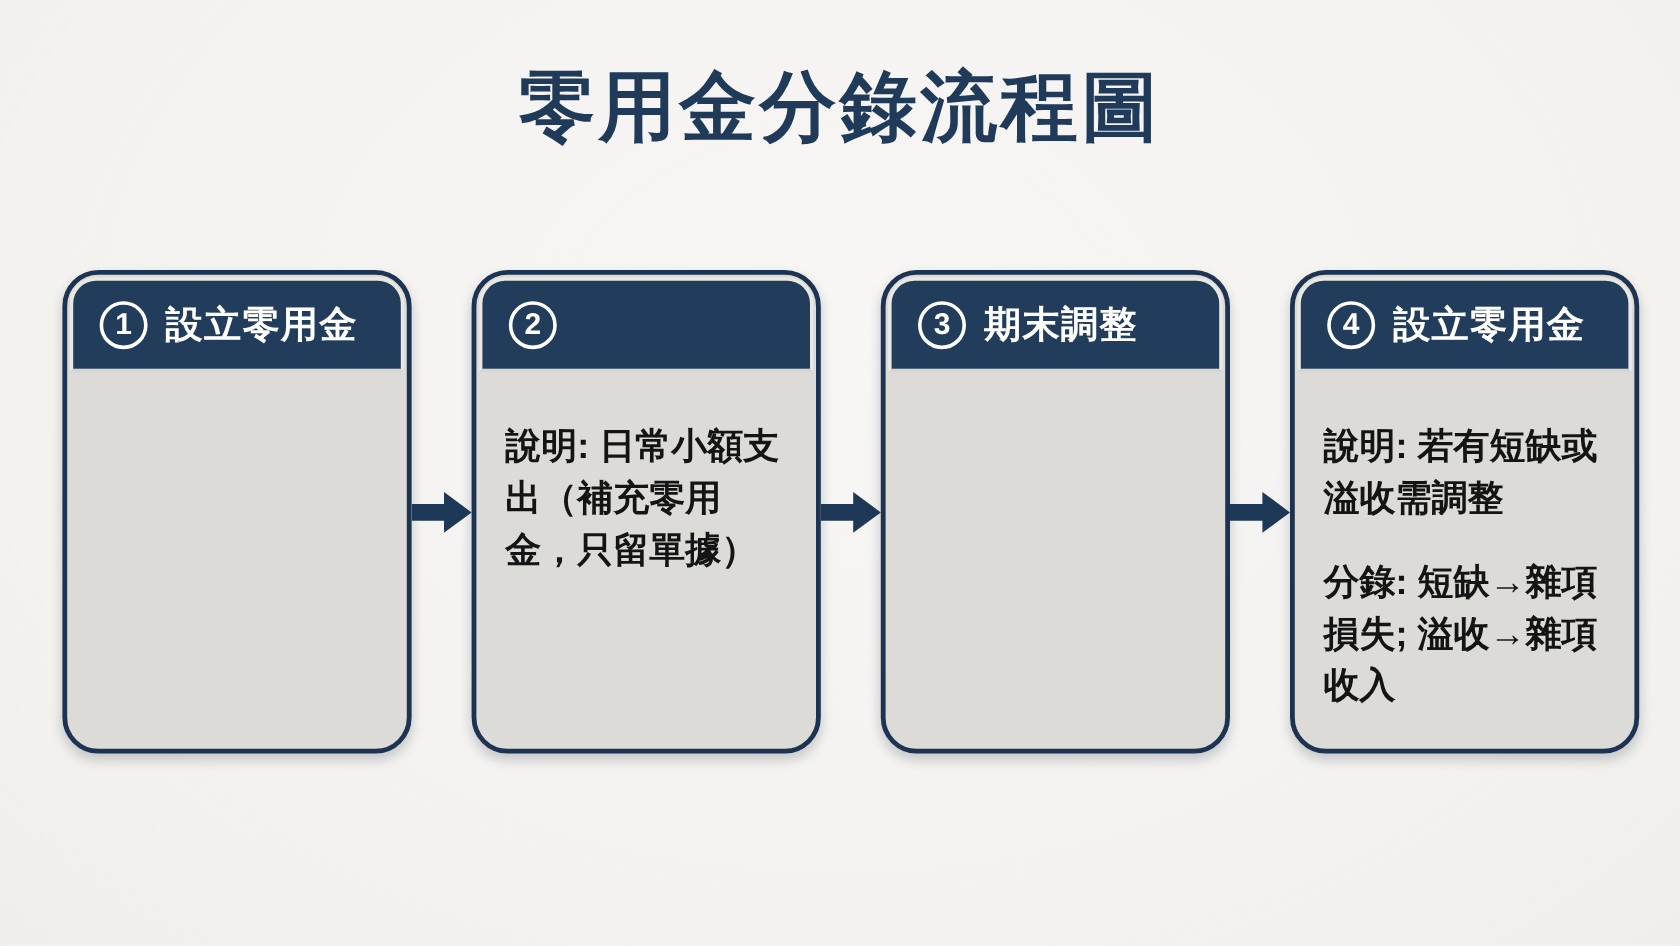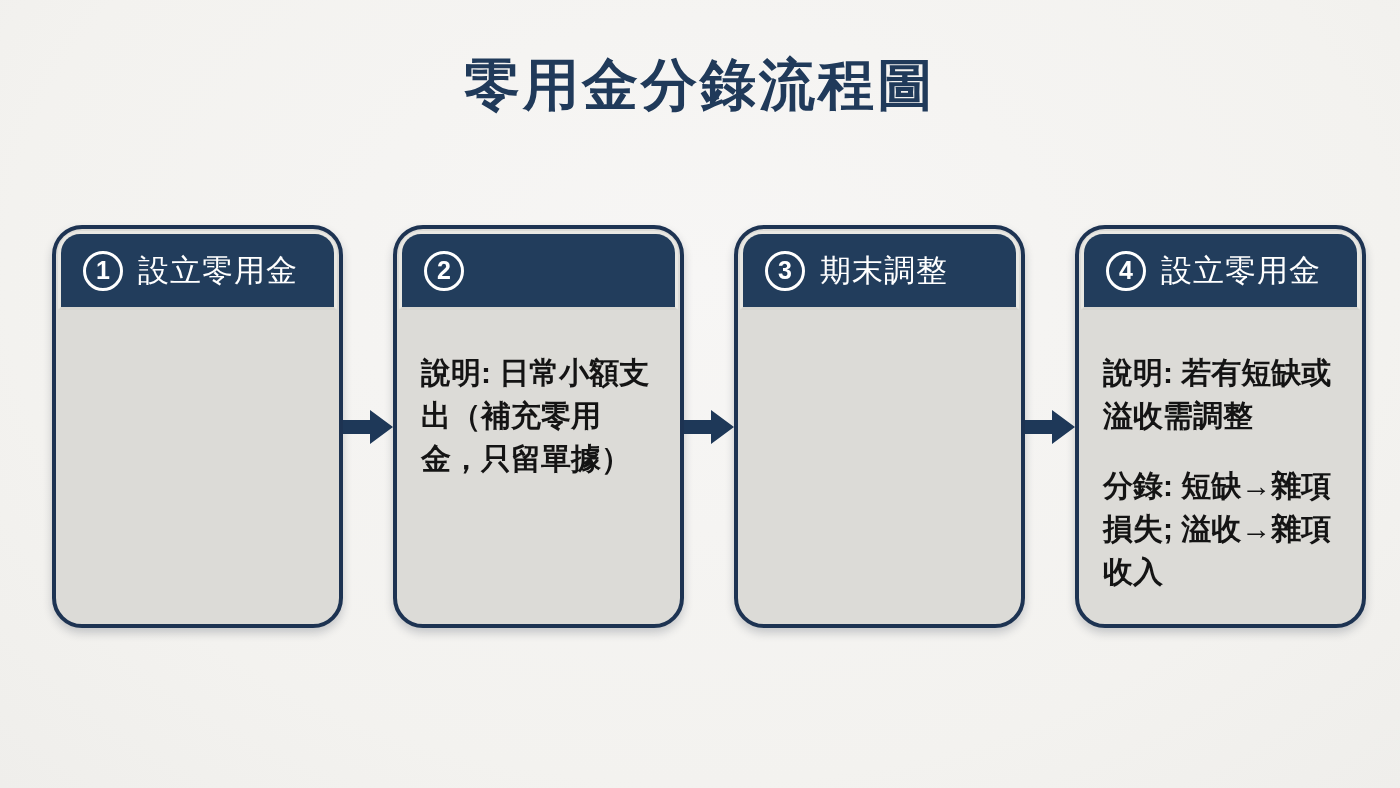--- a/index.html
+++ b/index.html
@@ -16,21 +16,21 @@
     background-image: radial-gradient(ellipse at 50% 35%, #f7f6f5 0%, #f3f2ef 70%, #efeeeb 100%);
     overflow: hidden;
   }
 
   .page-title {
     position: absolute;
     top: 54px;
     left: 0;
     width: 100%;
     text-align: center;
-    font-size: 56px;
+    font-size: 64px;
     font-weight: 900;
     letter-spacing: 3px;
     color: #203a5a;
     line-height: 1.1;
   }
 
   .flow-row {
     position: absolute;
     left: 52px;
     top: 225px;
@@ -77,21 +77,21 @@
     align-items: center;
     justify-content: center;
     font-size: 25px;
     font-weight: 700;
     flex: none;
   }
 
   .step-title {
     color: #ffffff;
     font-size: 31px;
-    font-weight: 400;
+    font-weight: 700;
     letter-spacing: 1px;
     white-space: nowrap;
     text-align: center;
   }
 
   .step-body {
     padding: 42px 20px 0 24px;
     color: #141414;
     font-size: 30px;
     font-weight: 700;

